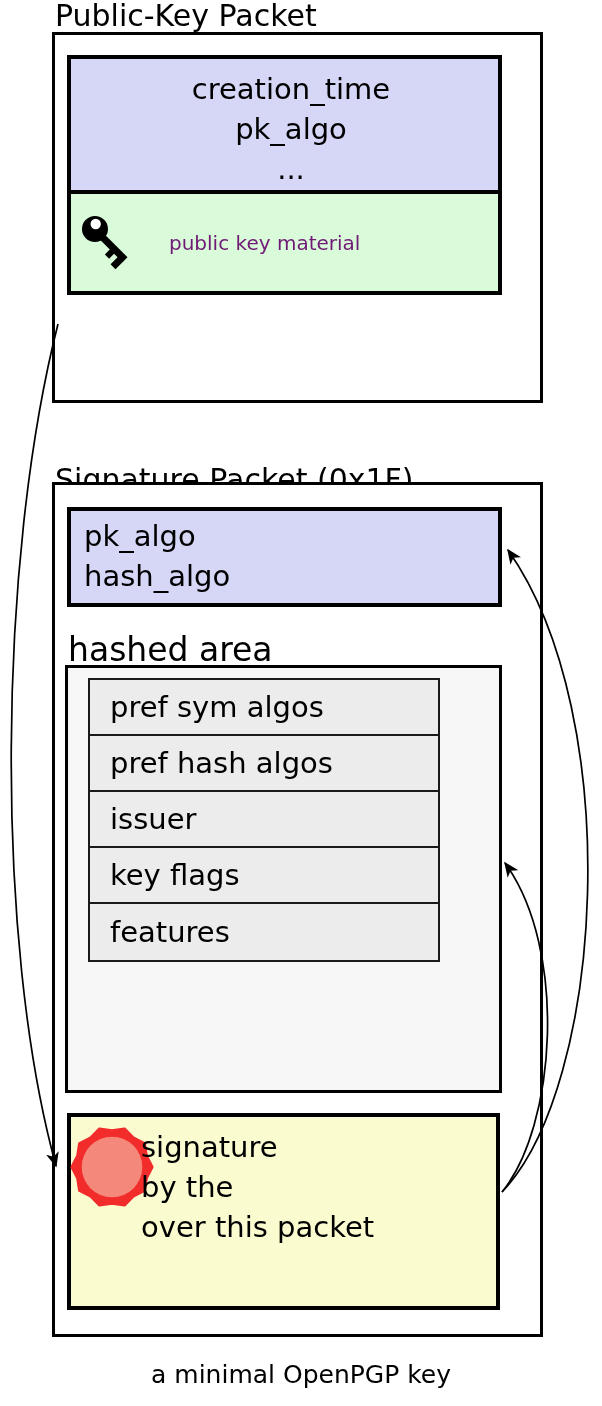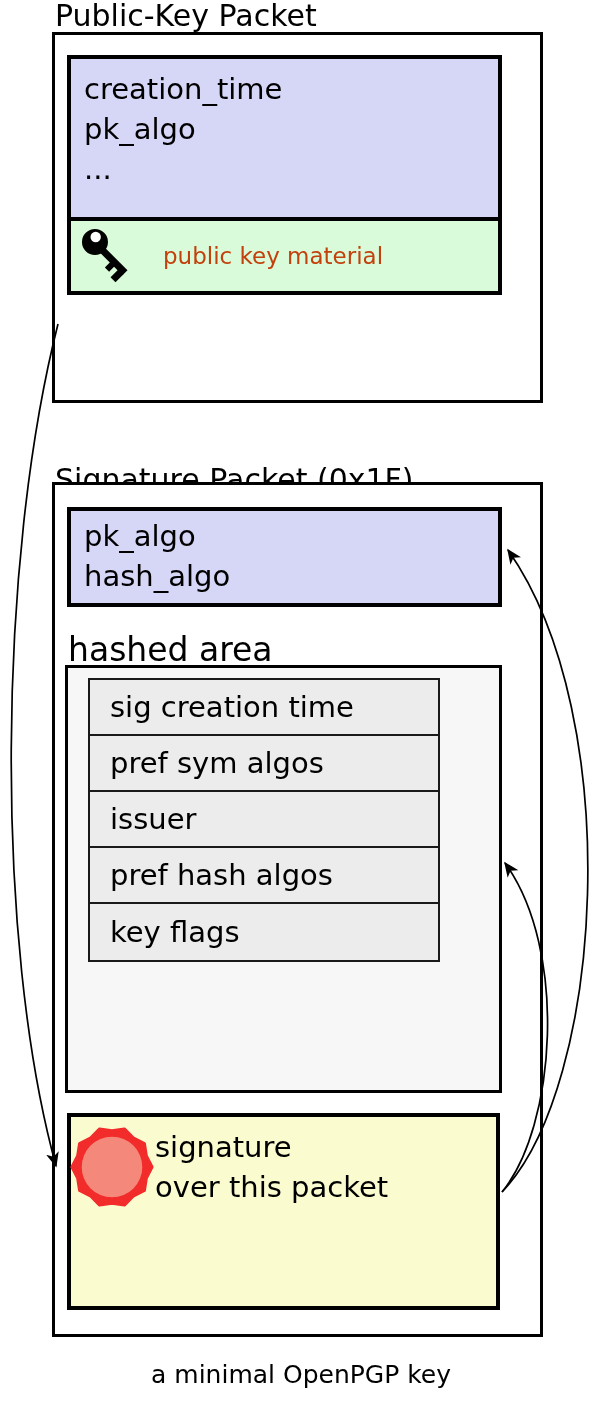--- a/index.html
+++ b/index.html
@@ -7,33 +7,33 @@
     width:602px;height:1406px;position:relative;background:#fff;
     font-family:"DejaVu Sans","Liberation Sans",sans-serif;color:#000;overflow:hidden;
   }
   *{box-sizing:border-box;}
   .abs{position:absolute;}
   .title{font-weight:normal;font-size:30px;line-height:32px;white-space:nowrap;}
   #pk-title{left:55px;top:0px;}
   #sig-title{left:55px;top:444px;margin-top:20px;}
   #pk-box{left:52px;top:32px;width:491px;height:371px;border:3px solid #000;background:#fff;}
   #pk-inner{left:67px;top:55px;width:435px;height:240px;border:4px solid #000;background:#d6d6f7;display:flex;flex-direction:column;}
-  .fields-sec{height:162px;border-bottom:4px solid #000;padding:10px 0 0 13px;font-size:29px;line-height:40px;}
+  .fields-sec{height:135px;border-bottom:4px solid #000;padding:10px 0 0 13px;font-size:29px;line-height:40px;text-align:center;}
   .material-sec{flex:1;background:#d9fbd9;display:flex;align-items:center;}
-  .material-label{color:#c2410c;font-size:23px;margin-left:22px;white-space:nowrap;}
+  .material-label{color:#701a75;font-size:20px;margin-left:28px;white-space:nowrap;}
   #sig-box{left:52px;top:482px;width:491px;height:855px;border:3px solid #000;background:#fff;}
   #sig-algo{left:67px;top:507px;width:435px;height:100px;border:4px solid #000;background:#d6d6f7;padding:5px 0 0 13px;font-size:29px;line-height:40px;}
   #hashed-label{left:68px;top:630px;font-size:33px;}
   #hashed-box{left:65px;top:665px;width:437px;height:428px;border:3px solid #000;background:#f7f7f7;}
   #subpacket-table{left:20px;top:10px;width:352px;border:2px solid #1a1a1a;background:#ececec;position:absolute;}
   .sp-row{height:56px;border-bottom:2px solid #1a1a1a;display:flex;align-items:center;padding-left:20px;font-size:29px;white-space:nowrap;}
   .sp-row:last-child{border-bottom:none;}
   #sig-yellow{left:67px;top:1113px;width:433px;height:197px;border:4px solid #000;background:#fbfbd0;}
   #seal{position:absolute;left:-3px;top:6px;}
-  #sig-text{position:absolute;left:84px;top:10px;font-size:29px;line-height:40px;white-space:nowrap;}
+  #sig-text{position:absolute;left:70px;top:10px;font-size:29px;line-height:40px;white-space:nowrap;}
   #caption{left:0;top:1360px;width:602px;text-align:center;font-size:25px;}
   #arrows{position:absolute;left:0;top:0;width:602px;height:1406px;pointer-events:none;z-index:10;}
   .line{display:block;}
 </style>
 </head>
 <body>
 
 <div class="abs title" id="pk-title">Public-Key Packet</div>
 
 <div class="abs" id="pk-box"></div>
@@ -64,35 +64,36 @@
 
 <div class="abs" id="sig-algo">
   <span class="line">pk_algo</span>
   <span class="line">hash_algo</span>
 </div>
 
 <div class="abs" id="hashed-label">hashed area</div>
 
 <div class="abs" id="hashed-box">
   <div id="subpacket-table">
-    <div class="sp-row">sig creation time</div>
     <div class="sp-row">pref sym algos</div>
+    <div class="sp-row">pref hash algos</div>
     <div class="sp-row">issuer</div>
-    <div class="sp-row">pref hash algos</div>
     <div class="sp-row">key flags</div>
+    <div class="sp-row">features</div>
   </div>
 </div>
 
 <div class="abs" id="sig-yellow">
   <svg id="seal" width="88" height="88" viewBox="0 0 90 90">
     <polygon points="86,45 80.2,56.4 78.2,69.1 66.7,74.9 57.7,84 45,82 32.3,84 23.3,74.9 11.8,69.1 9.8,56.4 4,45 9.8,33.6 11.8,20.9 23.3,15.1 32.3,6 45,8 57.7,6 66.7,15.1 78.2,20.9 80.2,33.6" fill="#f22b2b" stroke="#f22b2b" stroke-width="3" stroke-linejoin="round"></polygon>
     <circle cx="45" cy="45" r="31" fill="#f4897b"></circle>
   </svg>
   <div id="sig-text">
     <span class="line">signature</span>
+    <span class="line">by the</span>
     <span class="line">over this packet</span>
   </div>
 </div>
 
 <div class="abs" id="caption">a minimal OpenPGP key</div>
 
 <svg id="arrows">
   <defs>
     <marker id="ah" markerUnits="userSpaceOnUse" markerWidth="17" markerHeight="14" refX="13.5" refY="7" orient="auto">
       <path d="M0,0.5 L15,7 L0,13.5 L4,7 z" fill="#000"></path>

